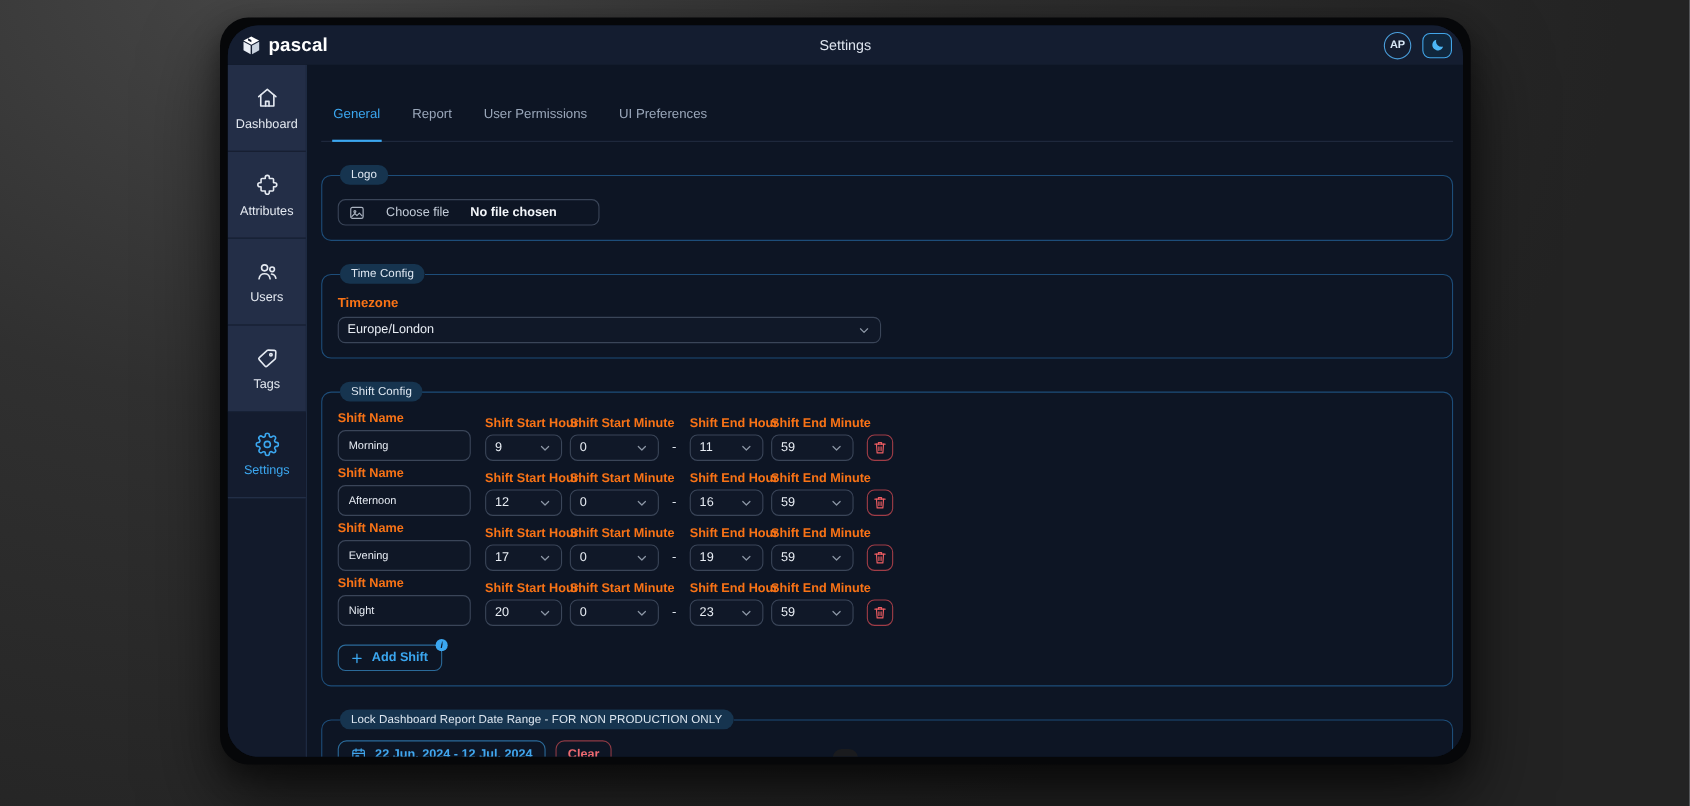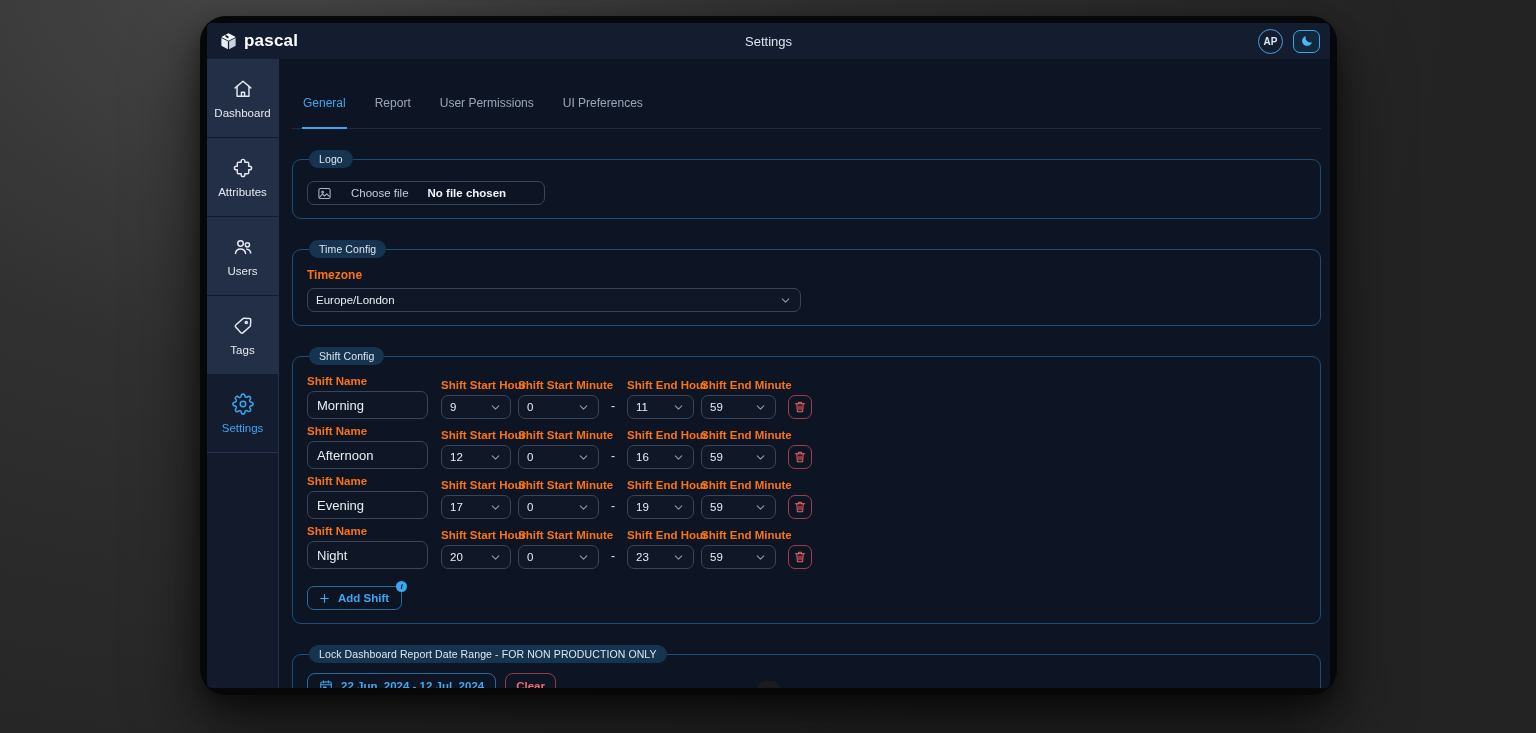--- a/index.html
+++ b/index.html
@@ -8,21 +8,21 @@
     font-family: "Liberation Sans", sans-serif;
     background: radial-gradient(ellipse 1200px 900px at 18% -5%, #484848 0%, #303030 45%, #232323 100%);
     position: relative;
   }
   .window {
     position:absolute; left:200px; top:16px; width:1137px; height:679px;
     background:#060709; border-radius:26px; padding:7px;
     box-shadow: 0 35px 70px rgba(0,0,0,.55), 0 10px 25px rgba(0,0,0,.45);
   }
   .window-inner {
-    width:100%; height:100%; border-radius:5px; overflow:hidden;
+    width:100%; height:100%; border-radius:28px; overflow:hidden;
     background:#0d1524; display:flex; flex-direction:column;
   }
   
   .topbar {
     height:36px; flex:0 0 auto; background:#141d30;
     display:flex; align-items:center; padding:0 10px 0 12px; position:relative;
   }
   .brand { display:flex; align-items:center; gap:6px; cursor:pointer; }
   .brand-name { color:#ffffff; font-weight:700; font-size:17px; letter-spacing:.2px; }
   .topbar-title {
@@ -82,21 +82,21 @@
   .file-status { font-size:11.5px; color:#f2f5f9; font-weight:600; }
   
   .select {
     height:24px; background:#101828; border:1px solid #3a4558; border-radius:7px;
     display:flex; align-items:center; justify-content:space-between;
     padding:0 8px; font-size:11.5px; color:#e8edf4; cursor:pointer;
   }
   .select .chev { width:13px; height:13px; color:#8d97a6; flex:0 0 auto; }
   .text-input {
     height:28px; width:100%; background:#0f1726; border:1px solid #3a4558; border-radius:7px;
-    padding:8px 9px; font-size:13px; color:#e8edf4; font-family:"Liberation Sans",sans-serif; outline:none;
+    padding:8px 9px; font-size:10px; color:#e8edf4; font-family:"Liberation Sans",sans-serif; outline:none;
   }
   
   .tz-label { margin-bottom:6px; font-size:12px; }
   .tz-select { width:494px; }
   
   .shift-row { display:flex; align-items:flex-end; margin-bottom:6px; }
   .shift-col { display:flex; flex-direction:column; gap:4px; }
   .col-name    { width:121px; margin-right:13px; }
   .col-shour   { width:70px;  margin-right:7px; }
   .col-sminute { width:81px; }

